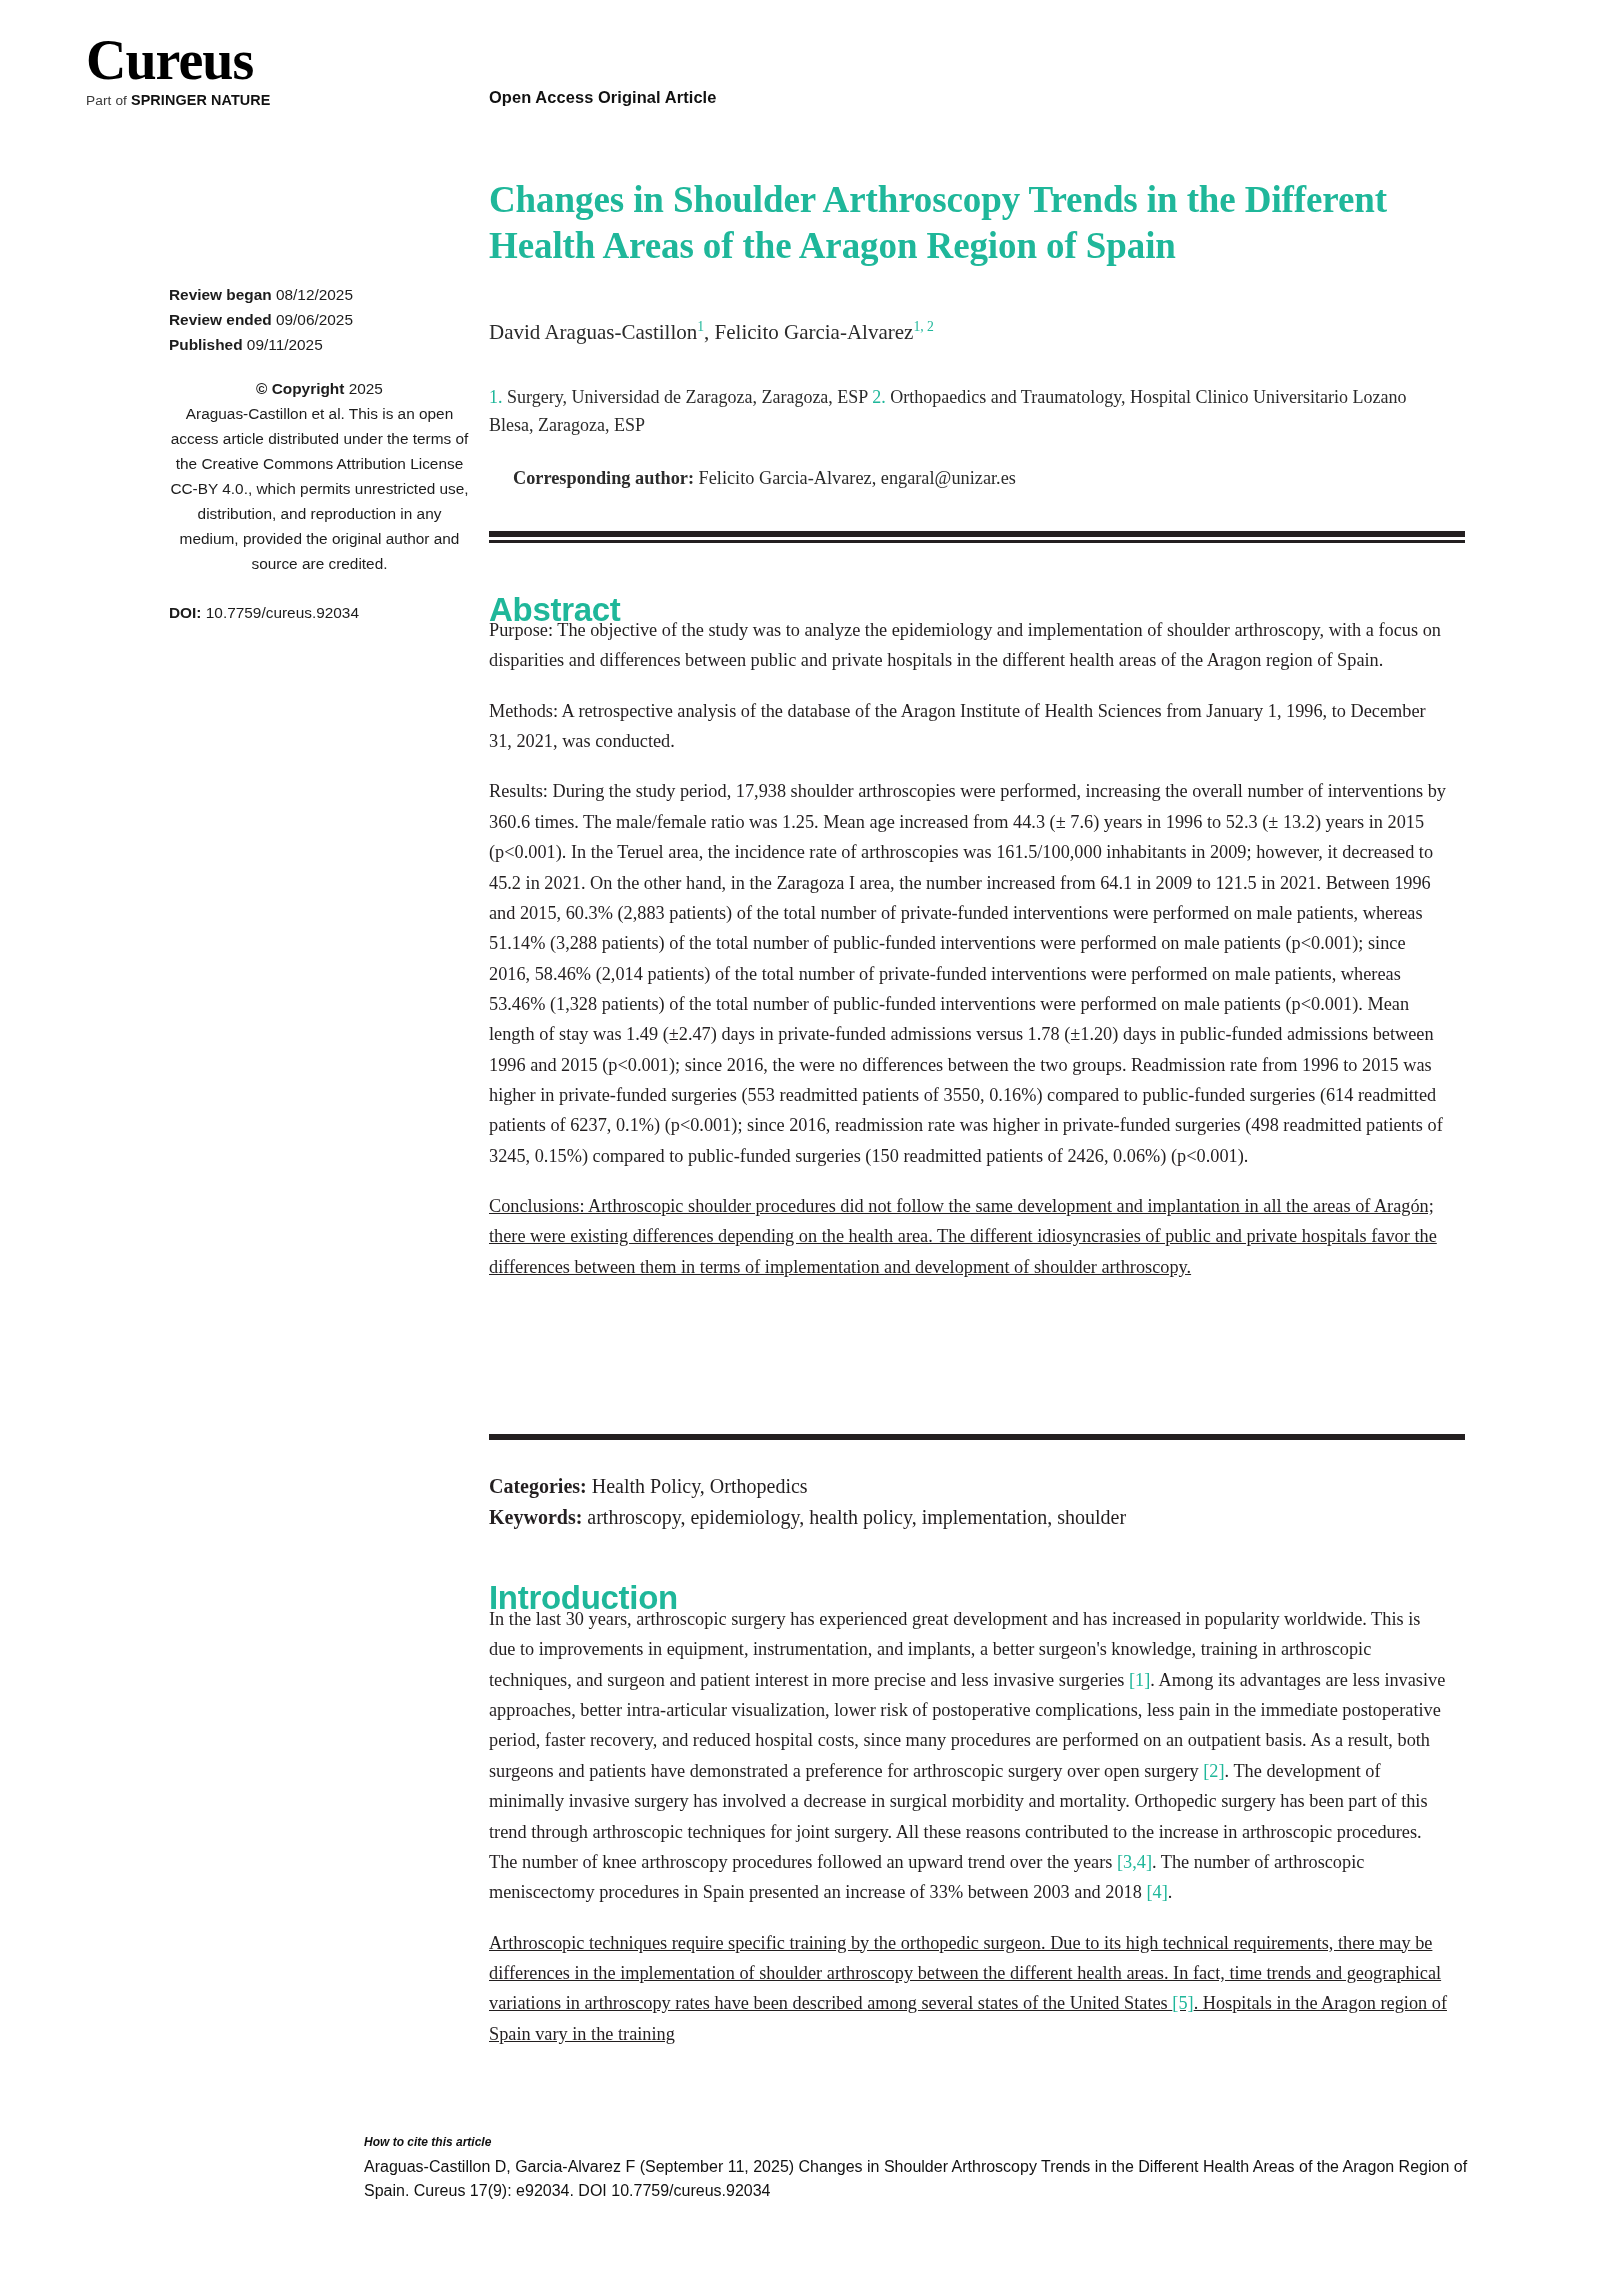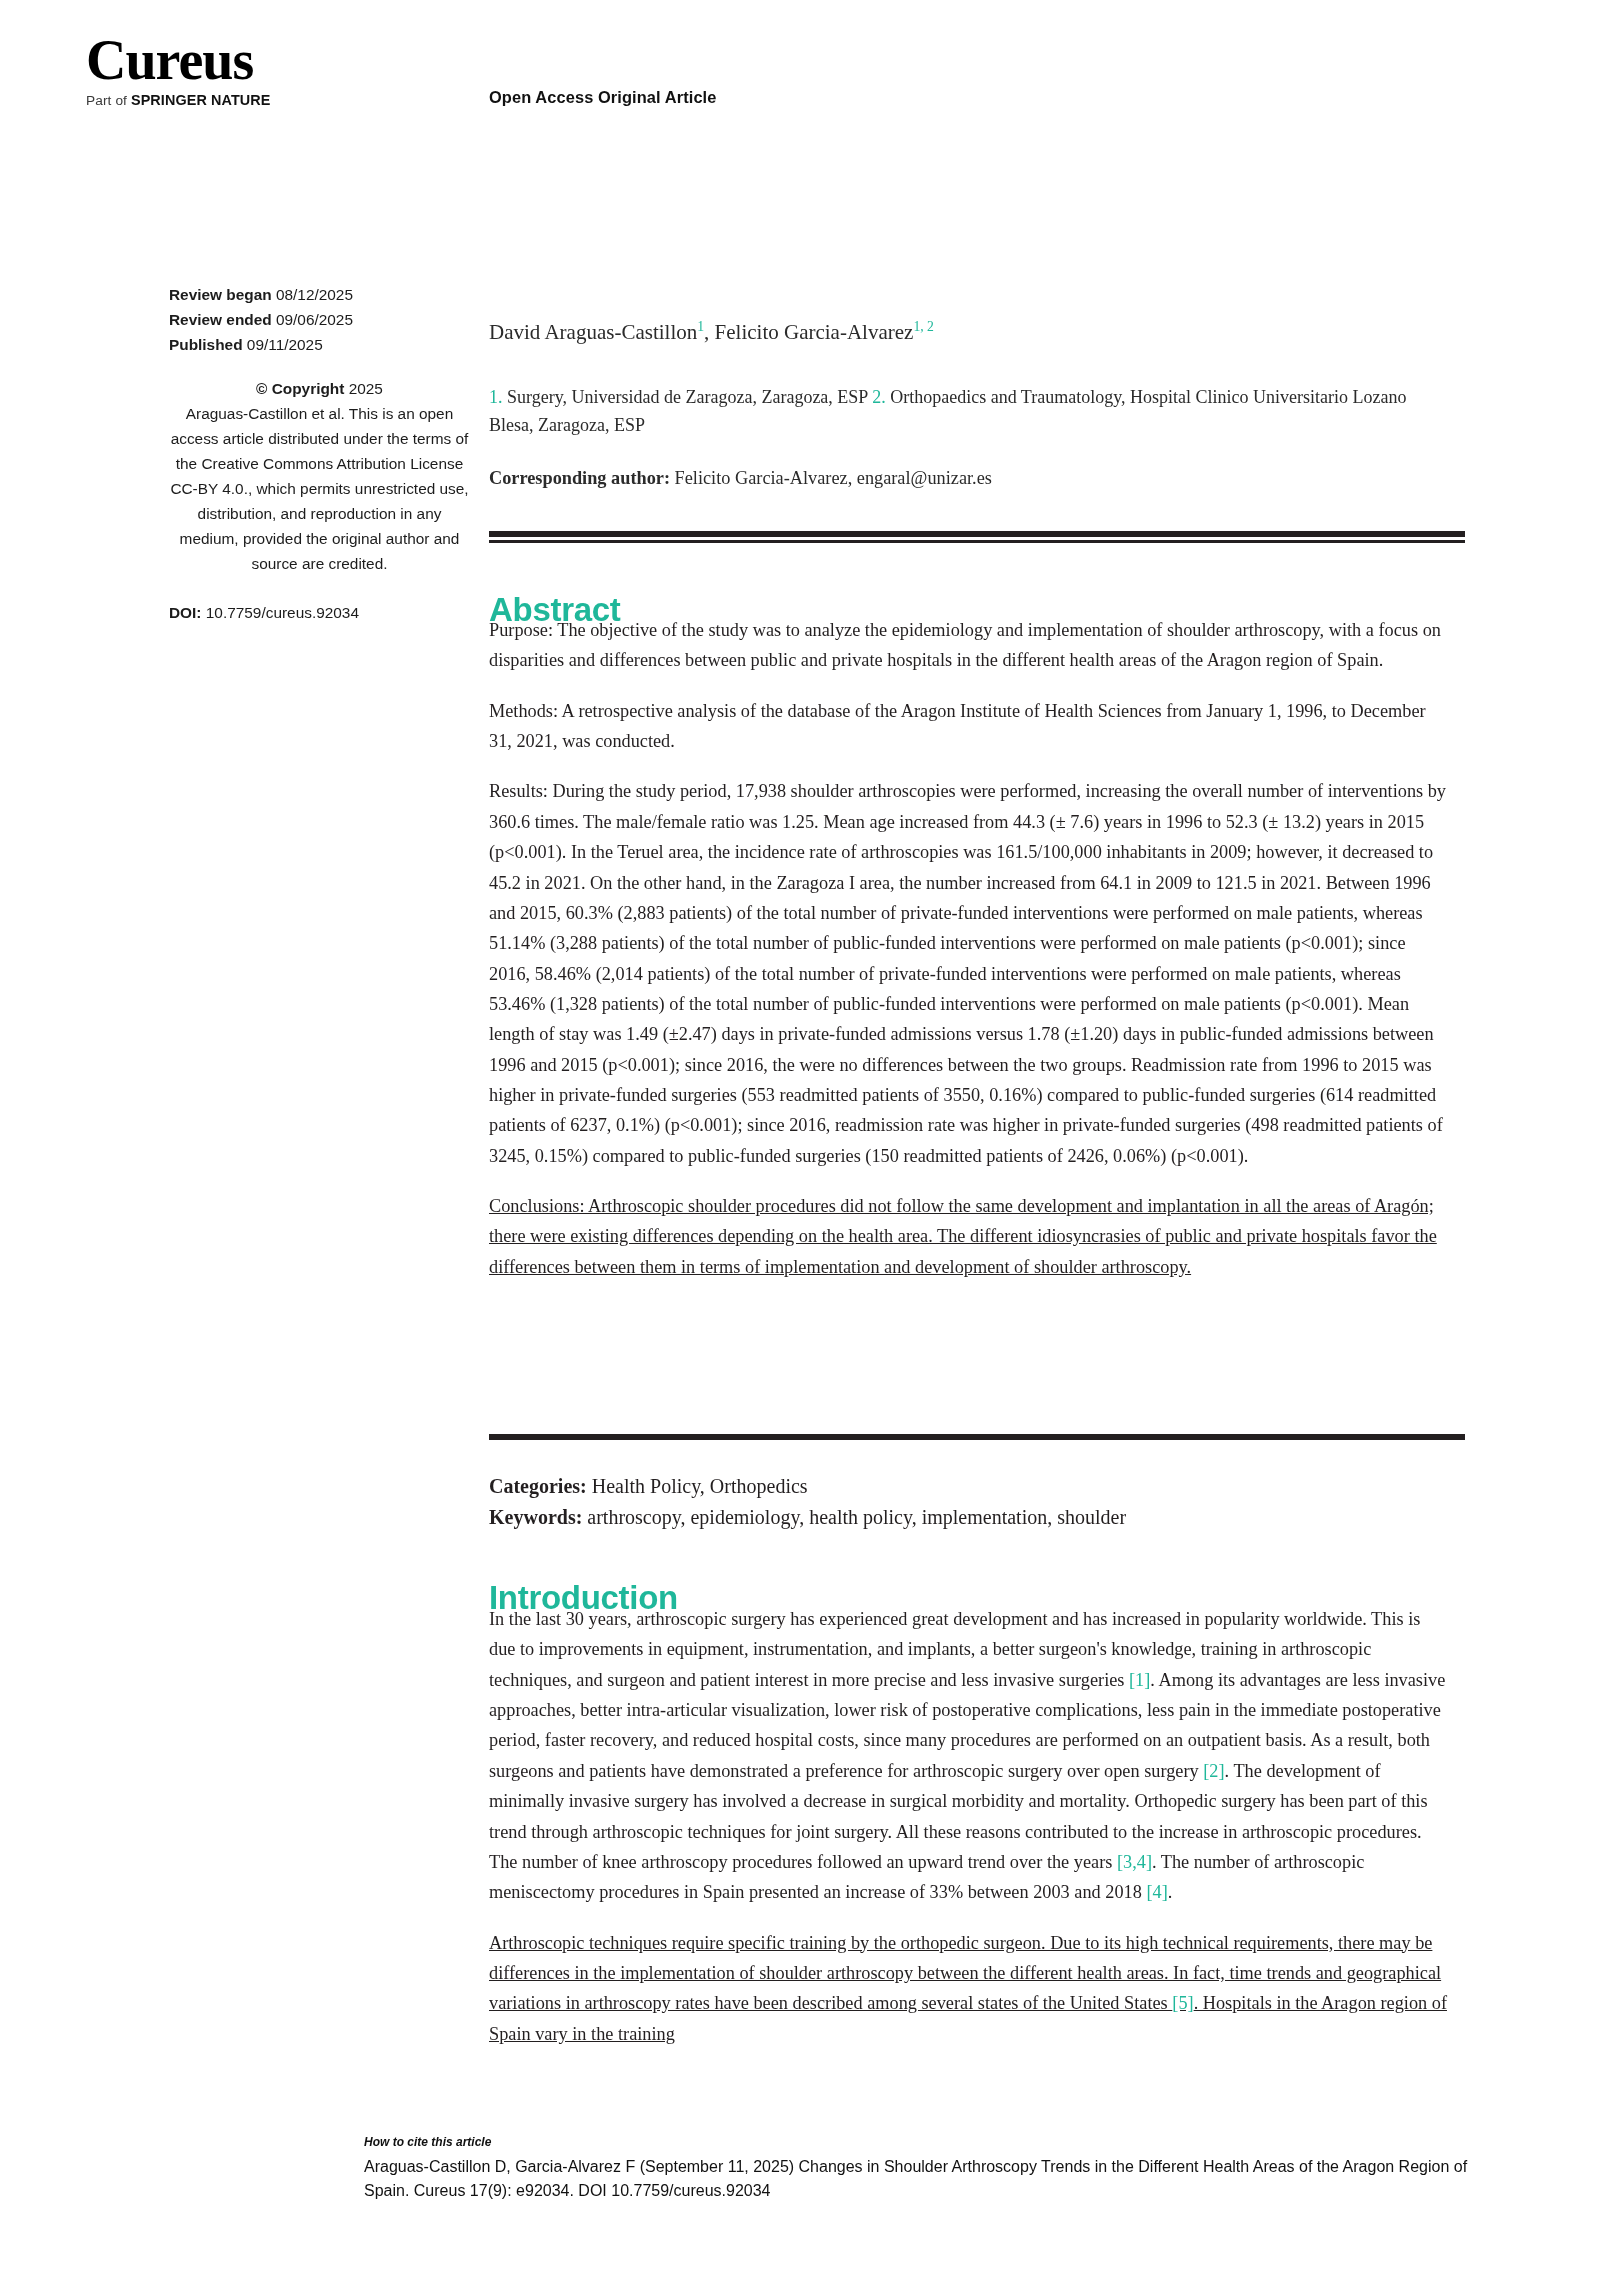--- a/index.html
+++ b/index.html
@@ -113,21 +113,21 @@
     top: 383px;
     width: 962px;
     font-size: 18px;
     line-height: 1.58;
     color: #2b2b2b;
   }
   .aff-num { color: #1fb79a; }
 
   .corresponding {
     position: absolute;
-    left: 489px;
+    left: 513px;
     top: 465px;
     width: 982px;
     font-size: 18.3px;
     line-height: 1.5;
     color: #2b2b2b;
   }
   .corresponding b { font-weight: bold; }
 
   
   .rule-double {
@@ -242,20 +242,21 @@
     </div>
 
     <div class="doi">
       <b>DOI:</b>
       <span>10.7759/cureus.92034</span>
     </div>
   </div>
 
   <div class="kicker">Open Access Original Article</div>
 
+  <h1 class="article-title">Changes in Shoulder Arthroscopy Trends in the Different Health Areas of the Aragon Region of Spain</h1>
 
   <div class="authors">
     <span>David Araguas-Castillon</span><span class="sup">1</span>,
     <span>Felicito Garcia-Alvarez</span><span class="sup">1, 2</span>
   </div>
 
   <div class="affiliations">
     <span class="aff-num">1.</span>
     <span>Surgery, Universidad de Zaragoza, Zaragoza, ESP</span>
     <span class="aff-num">2.</span>

